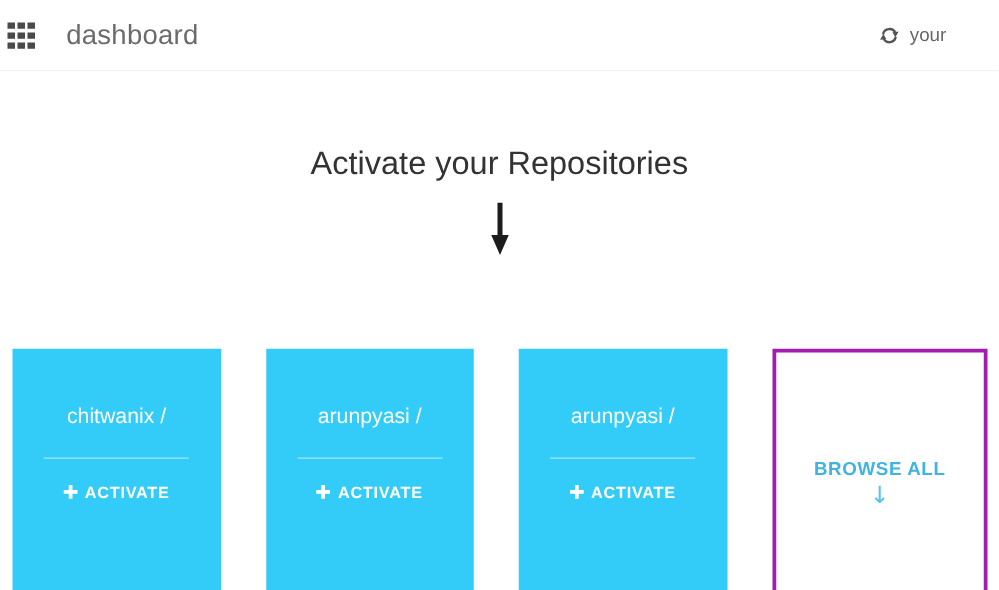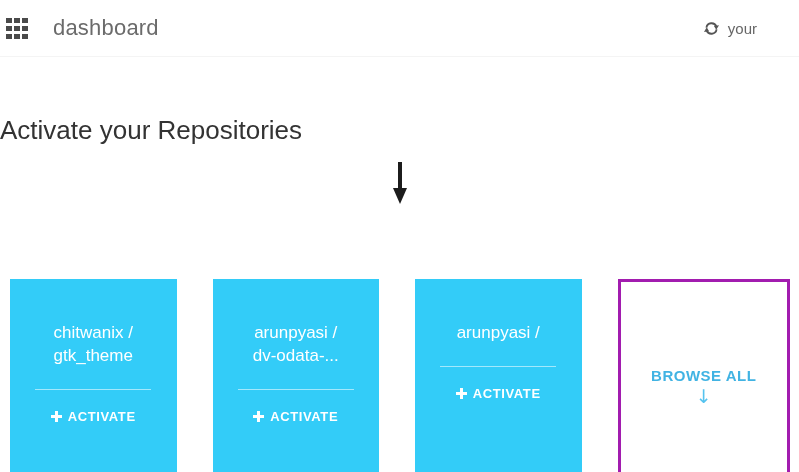--- a/index.html
+++ b/index.html
@@ -42,21 +42,21 @@
     display: flex;
     align-items: center;
     gap: 9px;
     color: #666666;
     font-size: 15px;
     cursor: pointer;
   }
   .sync-button svg { display: block; }
 
   
-  .hero { margin-top: 58px; }
+  .hero { text-align: center; margin-top: 58px; }
   .hero-heading {
     margin: 0;
     font-size: 26px;
     font-weight: 400;
     color: #333333;
   }
   .hero-arrow { display: block; margin: 16px auto 0; }
 
   
   .cards-row {
@@ -181,50 +181,48 @@
     <rect x="6" y="0" width="4" height="28" fill="#1c1c1c"></rect>
     <polygon points="1,26 15,26 8,42" fill="#1c1c1c"></polygon>
   </svg>
 </div>
 
 <div class="cards-row">
 
   <div class="card repo">
     <div class="repo-name">
       <span>chitwanix /</span>
-      <span>gtk_theme</span>
-    </div>
-    <div class="card-divider"></div>
-    <button class="activate-button">
-      <span class="plus-icon"></span>
-      <span>ACTIVATE</span>
-    </button>
-  </div>
-
-  <div class="card repo">
-    <div class="repo-name">
-      <span>arunpyasi /</span>
-      <span>dv-odata-...</span>
     </div>
     <div class="card-divider"></div>
     <button class="activate-button">
       <span class="plus-icon"></span>
       <span>ACTIVATE</span>
     </button>
   </div>
 
   <div class="card repo">
     <div class="repo-name">
       <span>arunpyasi /</span>
     </div>
     <div class="card-divider"></div>
     <button class="activate-button">
       <span class="plus-icon"></span>
       <span>ACTIVATE</span>
     </button>
   </div>
 
+  <div class="card repo">
+    <div class="repo-name">
+      <span>arunpyasi /</span>
+    </div>
+    <div class="card-divider"></div>
+    <button class="activate-button">
+      <span class="plus-icon"></span>
+      <span>ACTIVATE</span>
+    </button>
+  </div>
+
   <div class="card browse">
     <div class="browse-label">BROWSE ALL</div>
     <div class="browse-arrow">↓</div>
   </div>
 
 </div>
 
 </body></html>

